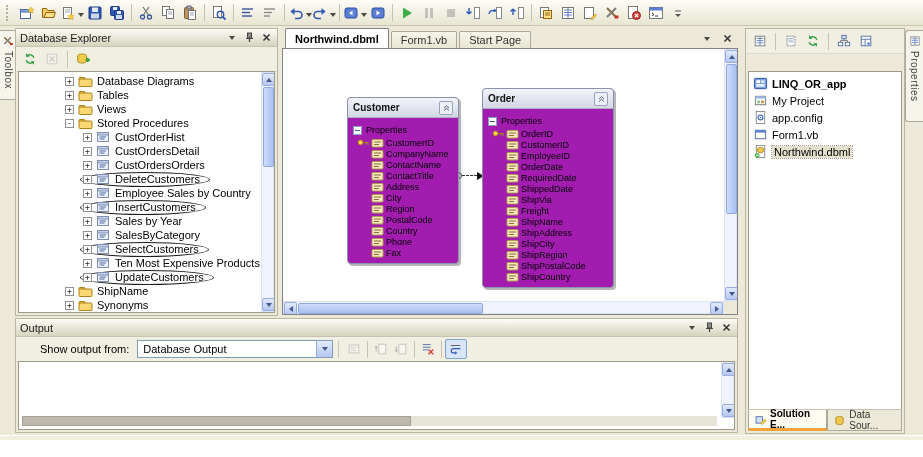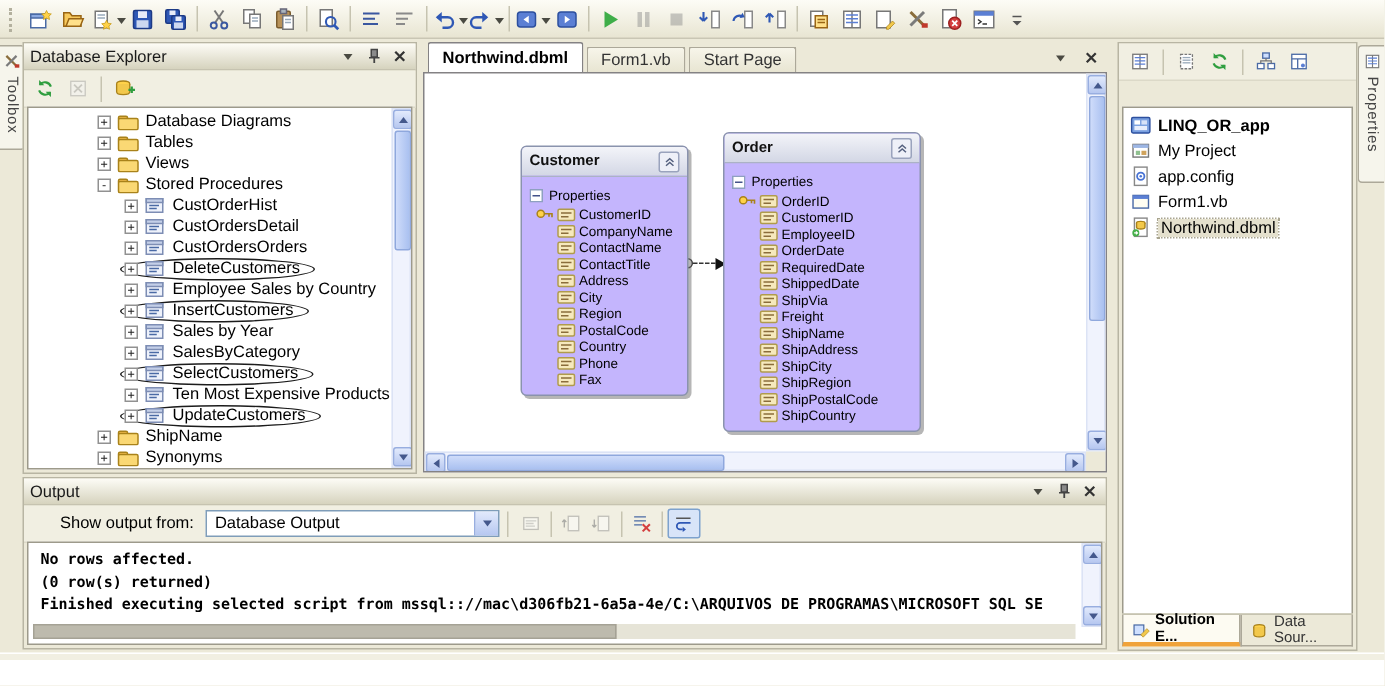--- a/index.html
+++ b/index.html
@@ -48,21 +48,21 @@
   .expander{width:9px;height:9px;border:1px solid #919191;background:#fff;font:8px/7px "DejaVu Sans Mono",monospace;text-align:center;color:#222;box-sizing:border-box;flex:none}
   .ticon{flex:none;display:flex}
   
   #doc-area{position:absolute;left:282px;top:28px;width:456px;height:287px}
   .doc-tabs{height:20px;display:flex;align-items:flex-end;padding-left:3px;position:relative}
   .dtab{height:17px;display:flex;align-items:center;padding:0 9px;border:1px solid #aca899;border-bottom:none;border-radius:2px 2px 0 0;background:linear-gradient(#f7f5ea,#e8e5d2);margin-right:2px;font-size:11px;color:#333;box-sizing:border-box}
   .dtab.active{background:#fff;font-weight:bold;color:#000;height:20px;border-color:#848284}
   .doc-btns{position:absolute;right:4px;top:4px;display:flex;gap:6px;align-items:center}
   .designer{position:absolute;left:0;top:20px;right:0;bottom:0;background:#fff;border:1px solid #848284;overflow:hidden}
   
-  .entity{position:absolute;background:#c4b5fd;border:1px solid #8a93ad;border-radius:4px;box-shadow:2px 2px 0 rgba(110,110,110,.5);font-size:9px;padding-bottom:5px}
+  .entity{position:absolute;background:#a21caf;border:1px solid #8a93ad;border-radius:4px;box-shadow:2px 2px 0 rgba(110,110,110,.5);font-size:9px;padding-bottom:5px}
   .entity-header{height:19px;display:flex;align-items:center;padding:0 5px;background:linear-gradient(#f3f4f9,#d3d7e5);border-bottom:1px solid #abb2c6;border-radius:3px 3px 0 0;font-weight:bold;font-size:10px;color:#111}
   .collapse-btn{margin-left:auto;width:12px;height:12px;border:1px solid #9aa3bd;border-radius:2px;background:#eef0f8;display:flex;align-items:center;justify-content:center}
   .section-row{height:14px;display:flex;align-items:center;gap:4px;padding:0 5px;margin-top:5px}
   .prow{height:11px;display:flex;align-items:center;padding-left:9px;gap:2px}
   .keyslot{width:12px;flex:none;display:flex;justify-content:flex-end}
   .picon{flex:none;display:flex}
   .plabel{white-space:nowrap}
   
   .assoc{position:absolute;display:flex;align-items:center}
   .assoc-circle{width:7px;height:7px;border:1px solid #333;border-radius:50%;background:#fff;box-sizing:border-box;flex:none}
@@ -1185,25 +1185,20 @@
           <span class="tbtn toggled">
             <svg xmlns="http://www.w3.org/2000/svg" width="16" height="16" viewBox="0 0 16 16">
               <line x1="2" y1="4" x2="13" y2="4" stroke="#555"></line>
               <path d="M13 7.5H5a2.5 2.5 0 0 0 0 5h2" fill="none" stroke="#2f58b5" stroke-width="1.3"></path>
               <path d="M7 10.5l2.5 2-2.5 2z" fill="#2f58b5"></path>
             </svg>
           </span>
         </span>
     </div>
     <div class="output-content">
-      <div id="out-lines">
-          <div class="out-line">No rows affected.</div>
-          <div class="out-line">(0 row(s) returned)</div>
-          <div class="out-line">Finished executing selected script from mssql:://mac\d306fb21-6a5a-4e/C:\ARQUIVOS DE PROGRAMAS\MICROSOFT SQL SE</div>
-        </div>
       <div class="track" style="right:0;top:0;bottom:11px;width:13px">
         <span class="sbtn" style="top:0;left:0">
             <i class="arr up"></i>
           </span>
         <span class="sbtn" style="bottom:0;left:0">
             <i class="arr dnb"></i>
           </span>
       </div>
       <div class="out-hscroll">
         <span class="out-hthumb"></span>

